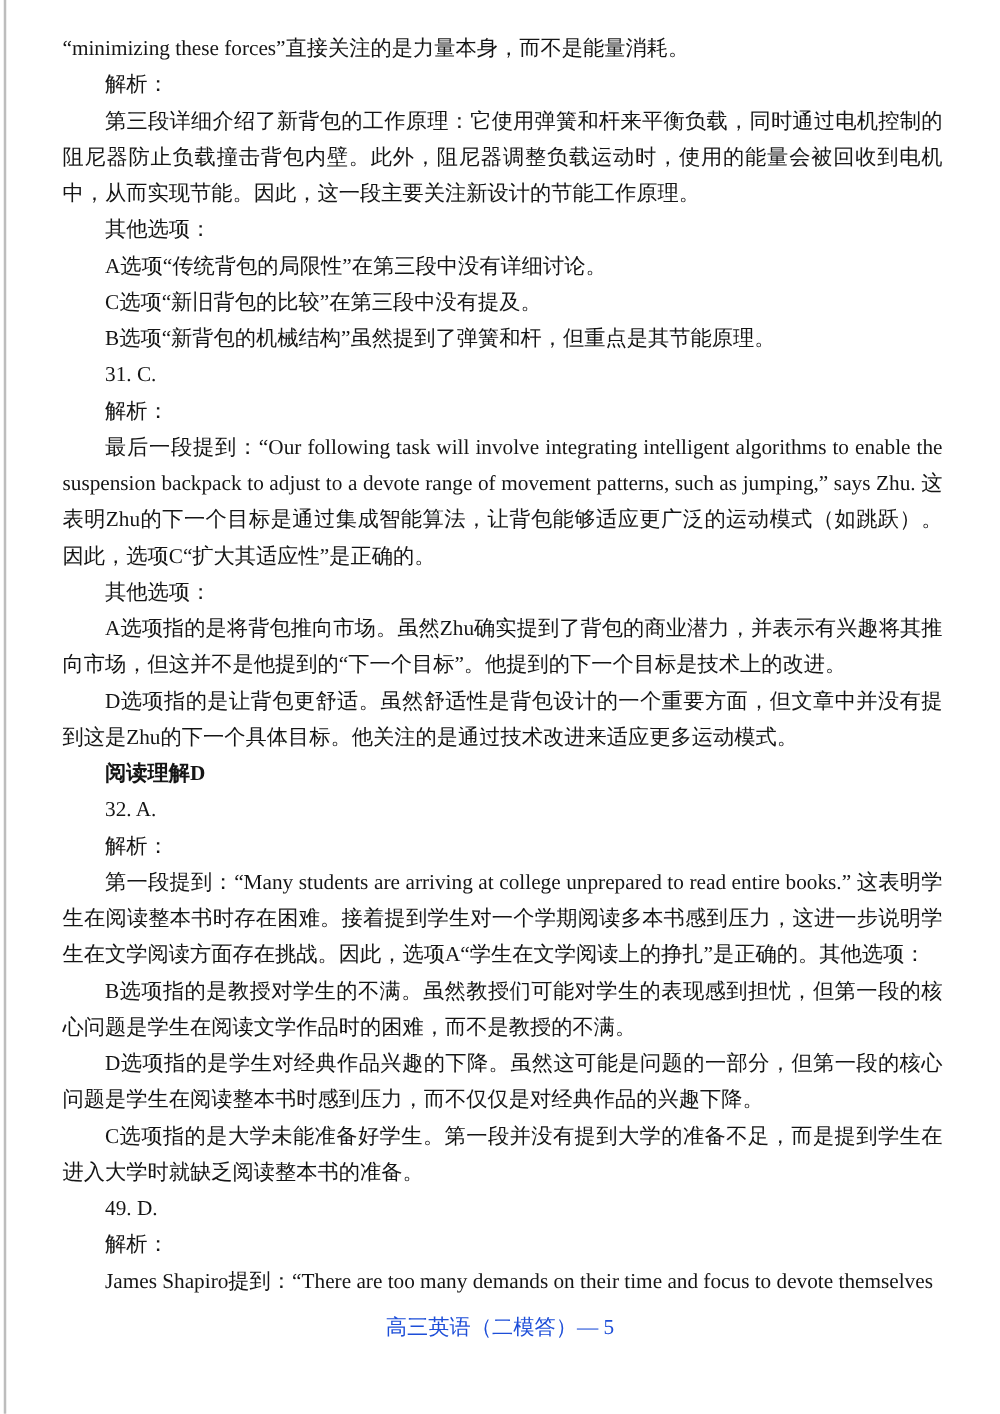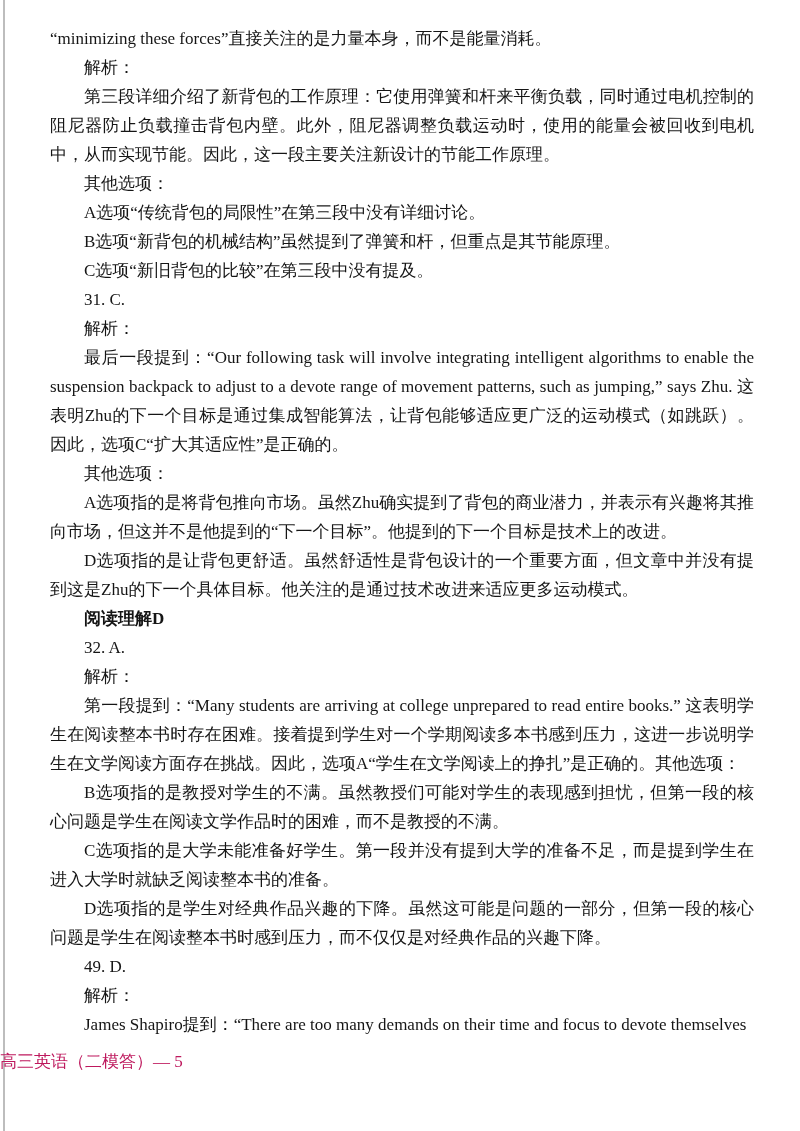--- a/index.html
+++ b/index.html
@@ -40,51 +40,51 @@
   }
   .content p.bold {
     font-weight: bold;
     font-family: Liberation Serif, serif;
   }
   .footer {
     position: absolute;
     left: 0;
     top: 1050px;
     width: 800px;
-    text-align: left;
+    text-align: center;
     font-size: 17px;
-    color: #be185d;
+    color: #1d4ed8;
   }
 </style>
 </head>
 <body>
 
 <div class="scan-line"></div>
 
 <div class="page">
   <div class="content">
       <p>“minimizing these forces”直接关注的是力量本身，而不是能量消耗。</p>
       <p class="indent">解析：</p>
       <p class="indent">第三段详细介绍了新背包的工作原理：它使用弹簧和杆来平衡负载，同时通过电机控制的阻尼器防止负载撞击背包内壁。此外，阻尼器调整负载运动时，使用的能量会被回收到电机中，从而实现节能。因此，这一段主要关注新设计的节能工作原理。</p>
       <p class="indent">其他选项：</p>
       <p class="indent">A选项“传统背包的局限性”在第三段中没有详细讨论。</p>
+      <p class="indent">C选项“新旧背包的比较”在第三段中没有提及。</p>
       <p class="indent">B选项“新背包的机械结构”虽然提到了弹簧和杆，但重点是其节能原理。</p>
-      <p class="indent">C选项“新旧背包的比较”在第三段中没有提及。</p>
       <p class="indent">31. C.</p>
       <p class="indent">解析：</p>
       <p class="indent">最后一段提到：“Our following task will involve integrating intelligent algorithms to enable the suspension backpack to adjust to a devote range of movement patterns, such as jumping,” says Zhu. 这表明Zhu的下一个目标是通过集成智能算法，让背包能够适应更广泛的运动模式（如跳跃）。因此，选项C“扩大其适应性”是正确的。</p>
       <p class="indent">其他选项：</p>
       <p class="indent">A选项指的是将背包推向市场。虽然Zhu确实提到了背包的商业潜力，并表示有兴趣将其推向市场，但这并不是他提到的“下一个目标”。他提到的下一个目标是技术上的改进。</p>
       <p class="indent">D选项指的是让背包更舒适。虽然舒适性是背包设计的一个重要方面，但文章中并没有提到这是Zhu的下一个具体目标。他关注的是通过技术改进来适应更多运动模式。</p>
       <p class="indent bold">阅读理解D</p>
       <p class="indent">32. A.</p>
       <p class="indent">解析：</p>
       <p class="indent">第一段提到：“Many students are arriving at college unprepared to read entire books.” 这表明学生在阅读整本书时存在困难。接着提到学生对一个学期阅读多本书感到压力，这进一步说明学生在文学阅读方面存在挑战。因此，选项A“学生在文学阅读上的挣扎”是正确的。其他选项：</p>
       <p class="indent">B选项指的是教授对学生的不满。虽然教授们可能对学生的表现感到担忧，但第一段的核心问题是学生在阅读文学作品时的困难，而不是教授的不满。</p>
+      <p class="indent">D选项指的是学生对经典作品兴趣的下降。虽然这可能是问题的一部分，但第一段的核心问题是学生在阅读整本书时感到压力，而不仅仅是对经典作品的兴趣下降。</p>
       <p class="indent">C选项指的是大学未能准备好学生。第一段并没有提到大学的准备不足，而是提到学生在进入大学时就缺乏阅读整本书的准备。</p>
-      <p class="indent">D选项指的是学生对经典作品兴趣的下降。虽然这可能是问题的一部分，但第一段的核心问题是学生在阅读整本书时感到压力，而不仅仅是对经典作品的兴趣下降。</p>
       <p class="indent">49. D.</p>
       <p class="indent">解析：</p>
       <p class="indent">James Shapiro提到：“There are too many demands on their time and focus to devote themselves</p>
     </div>
 </div>
 
 <div class="footer">高三英语（二模答）— 5</div>
 
 </body></html>

